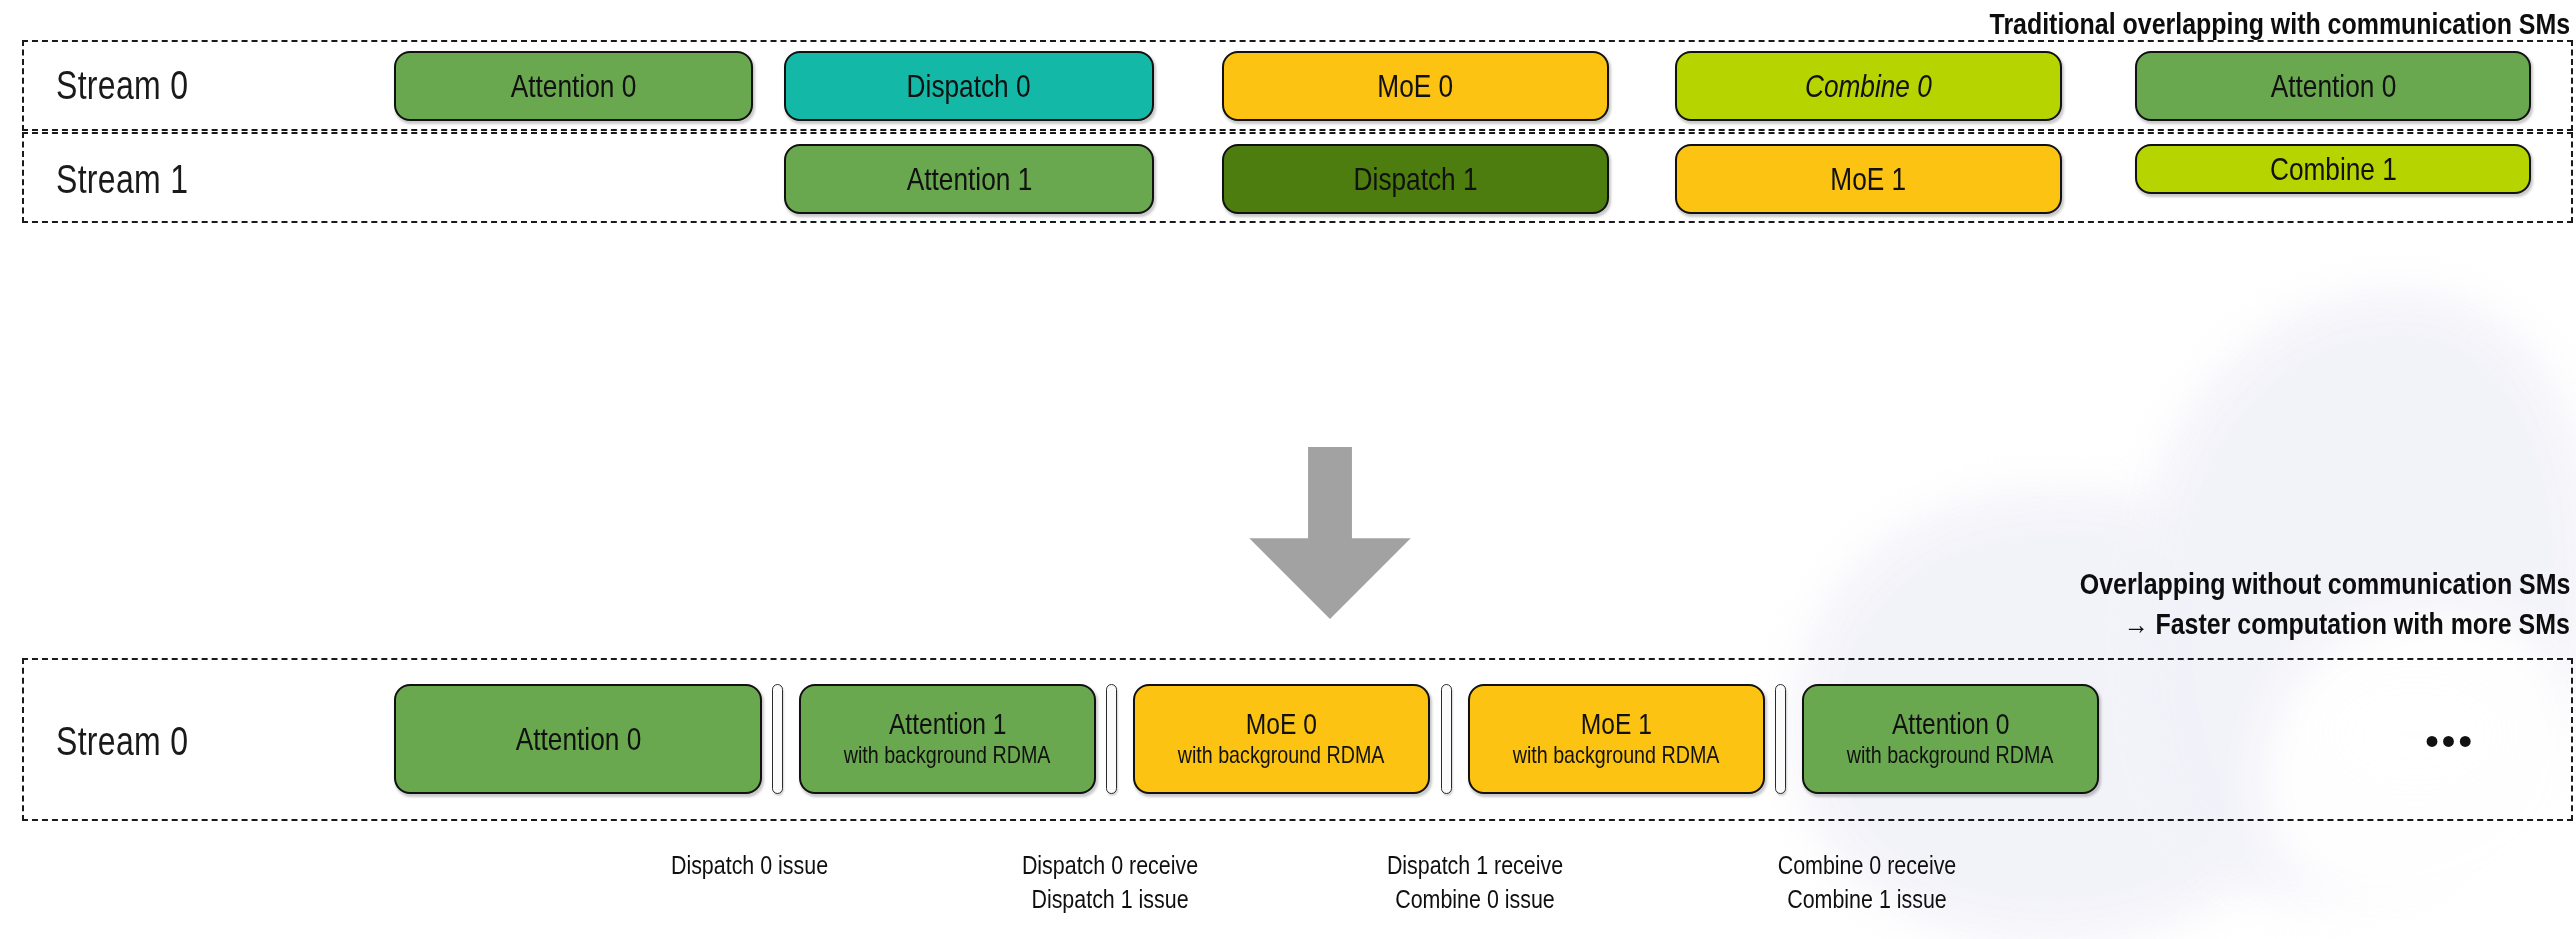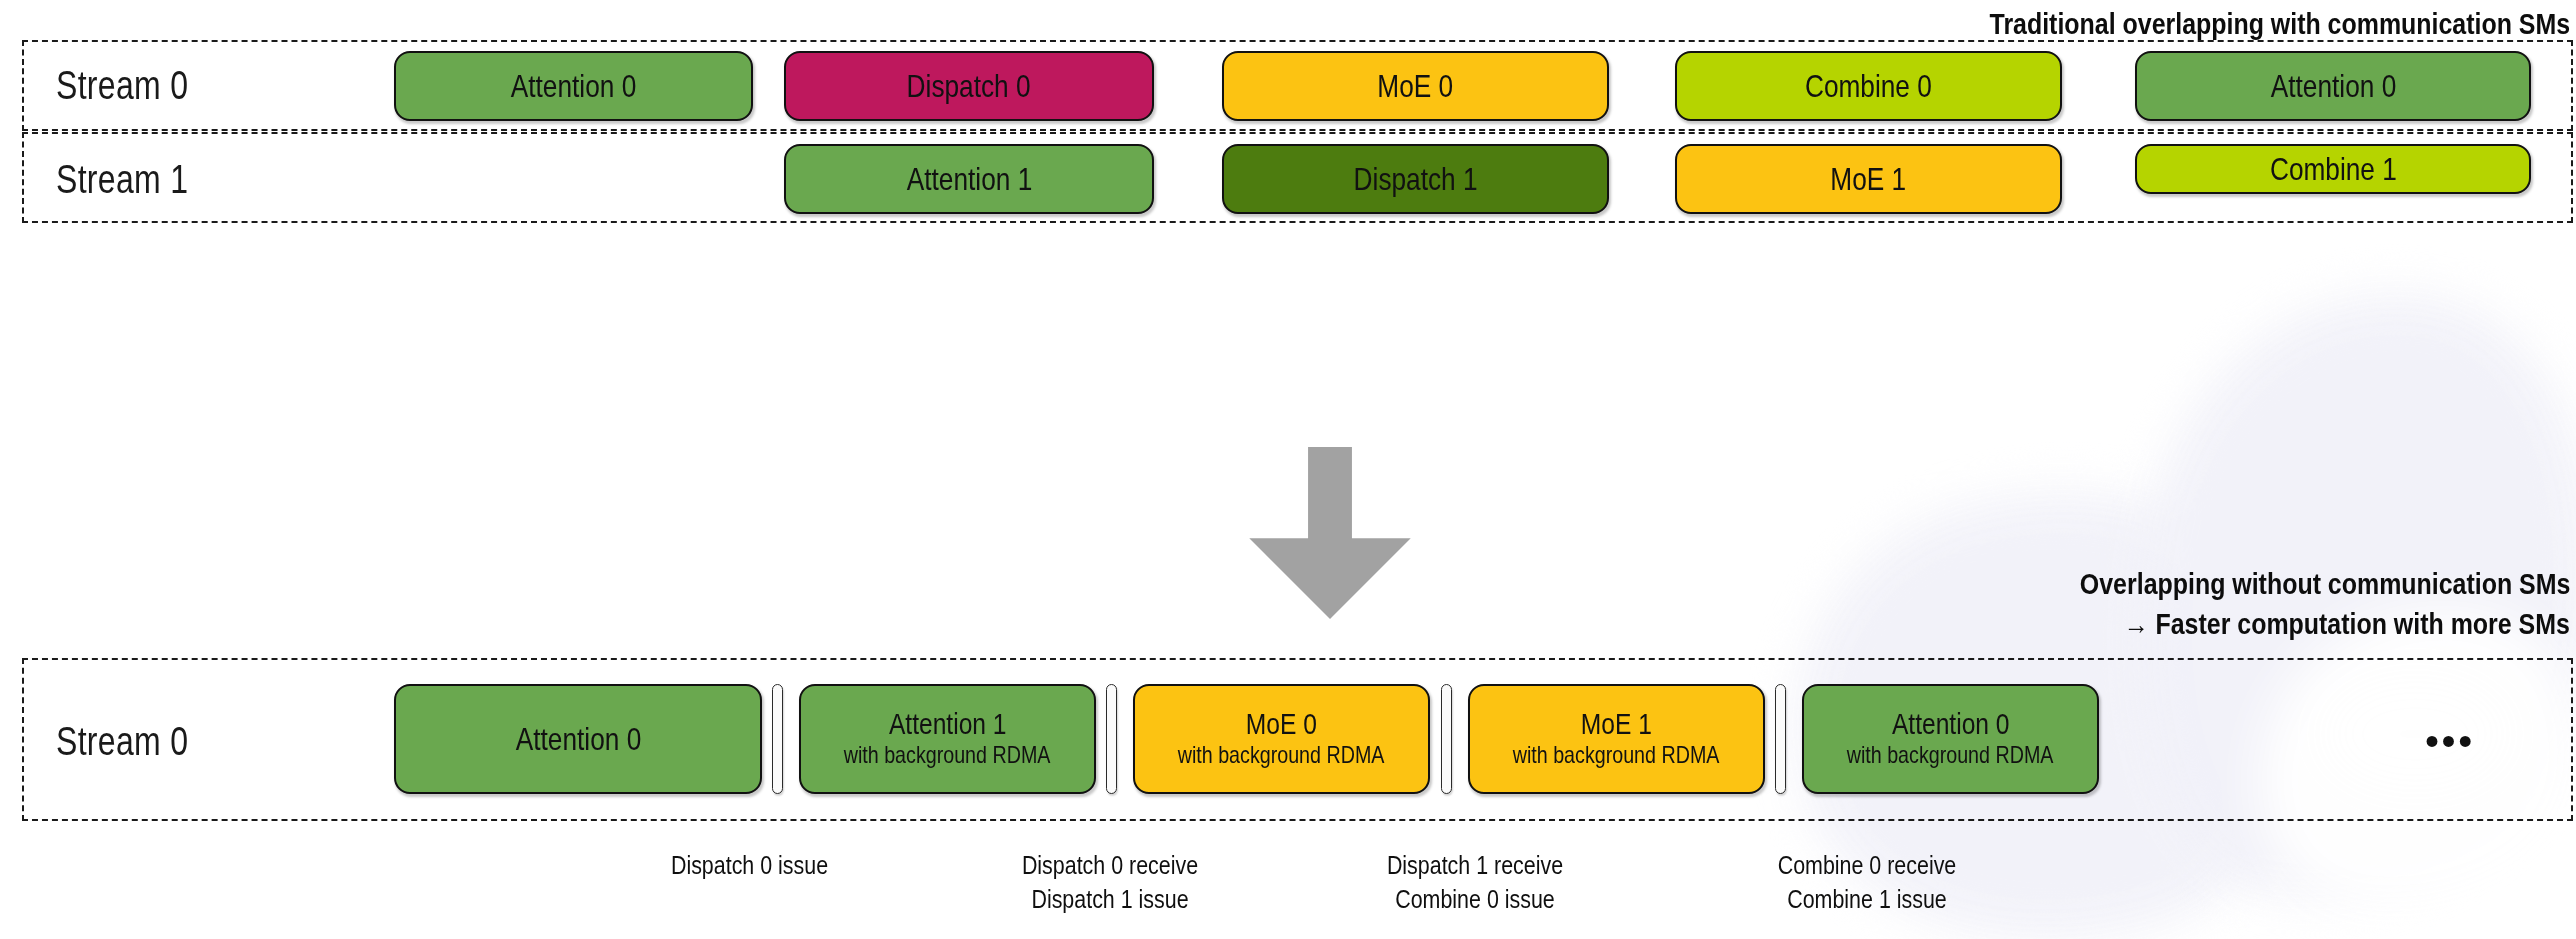--- a/index.html
+++ b/index.html
@@ -121,27 +121,27 @@
 <div class="stage">
 
   <div class="heading" style="right:16px;top:7px;">Traditional overlapping with communication SMs</div>
 
   <div class="frame" style="left:12.3px;top:40px;width:2551px;height:91px;"></div>
   <div class="stream-label" style="left:46px;top:63px;">Stream 0</div>
 
   <div class="box" style="left:384px;top:51px;width:359px;height:70px;background:#6aa84f;">
     <span class="t1">Attention 0</span>
   </div>
-  <div class="box" style="left:774px;top:51px;width:370px;height:70px;background:#be185d;text-align:center;">
+  <div class="box" style="left:774px;top:51px;width:370px;height:70px;background:#14b8a6;text-align:center;">
     <span class="t1">Dispatch 0</span>
   </div>
   <div class="box" style="left:1212px;top:51px;width:387px;height:70px;background:#fcc312;">
     <span class="t1">MoE 0</span>
   </div>
-  <div class="box" style="left:1665px;top:51px;width:387px;height:70px;background:#b5d400;">
+  <div class="box" style="left:1665px;top:51px;width:387px;height:70px;background:#b5d400;font-style:italic;">
     <span class="t1">Combine 0</span>
   </div>
   <div class="box" style="left:2125px;top:51px;width:396px;height:70px;background:#6aa84f;">
     <span class="t1">Attention 0</span>
   </div>
 
   <div class="frame" style="left:12.3px;top:132px;width:2551px;height:91px;"></div>
   <div class="stream-label" style="left:46px;top:157px;">Stream 1</div>
 
   <div class="box" style="left:774px;top:144px;width:370px;height:70px;background:#6aa84f;">

